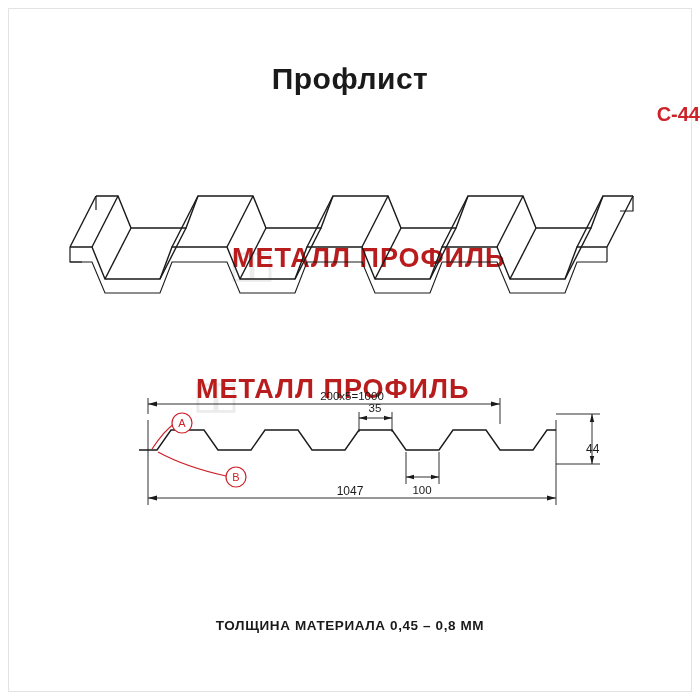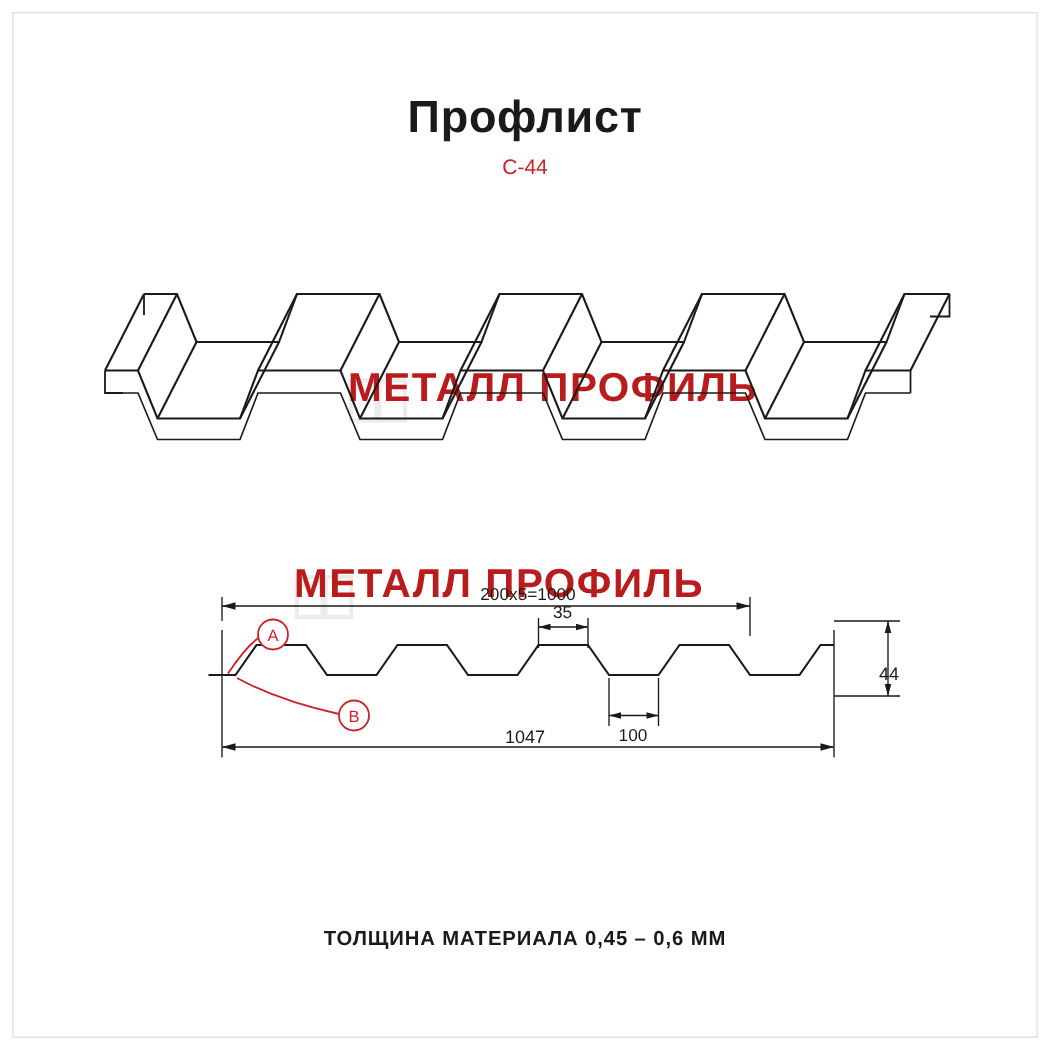--- a/index.html
+++ b/index.html
@@ -40,23 +40,23 @@
     font-size: 30px;
     font-weight: bold;
     letter-spacing: 0.5px;
     color: #1a1a1a;
   }
   .subtitle {
     position: absolute;
     top: 103px;
     left: 0;
     width: 700px;
-    text-align: center;
-    font-size: 14px;
-    font-weight: normal;
+    text-align: right;
+    font-size: 20px;
+    font-weight: bold;
     color: #cc2229;
   }
   .footer-note {
     position: absolute;
     top: 618px;
     left: 0;
     width: 700px;
     text-align: center;
     font-size: 13.5px;
     font-weight: bold;
@@ -225,15 +225,15 @@
     <text x="352" y="400" text-anchor="middle" font-family="Liberation Sans, sans-serif" font-size="11.5" fill="#1a1a1a">200х5=1000</text>
     <text x="375" y="412" text-anchor="middle" font-family="Liberation Sans, sans-serif" font-size="11.5" fill="#1a1a1a">35</text>
     <text x="422" y="494" text-anchor="middle" font-family="Liberation Sans, sans-serif" font-size="11.5" fill="#1a1a1a">100</text>
     <text x="350" y="495" text-anchor="middle" font-family="Liberation Sans, sans-serif" font-size="12" fill="#1a1a1a">1047</text>
     <text x="586" y="453" text-anchor="start" font-family="Liberation Sans, sans-serif" font-size="12" fill="#1a1a1a">44</text>
 
     <text x="182" y="427" text-anchor="middle" font-family="Liberation Sans, sans-serif" font-size="11" fill="#cc2229">A</text>
     <text x="236" y="481" text-anchor="middle" font-family="Liberation Sans, sans-serif" font-size="11" fill="#cc2229">B</text>
   </svg>
 
-  <div class="footer-note">ТОЛЩИНА МАТЕРИАЛА 0,45 – 0,6 ММ</div>
+  <div class="footer-note">ТОЛЩИНА МАТЕРИАЛА 0,45 – 0,8 ММ</div>
 
 </div>
 
 </body></html>

